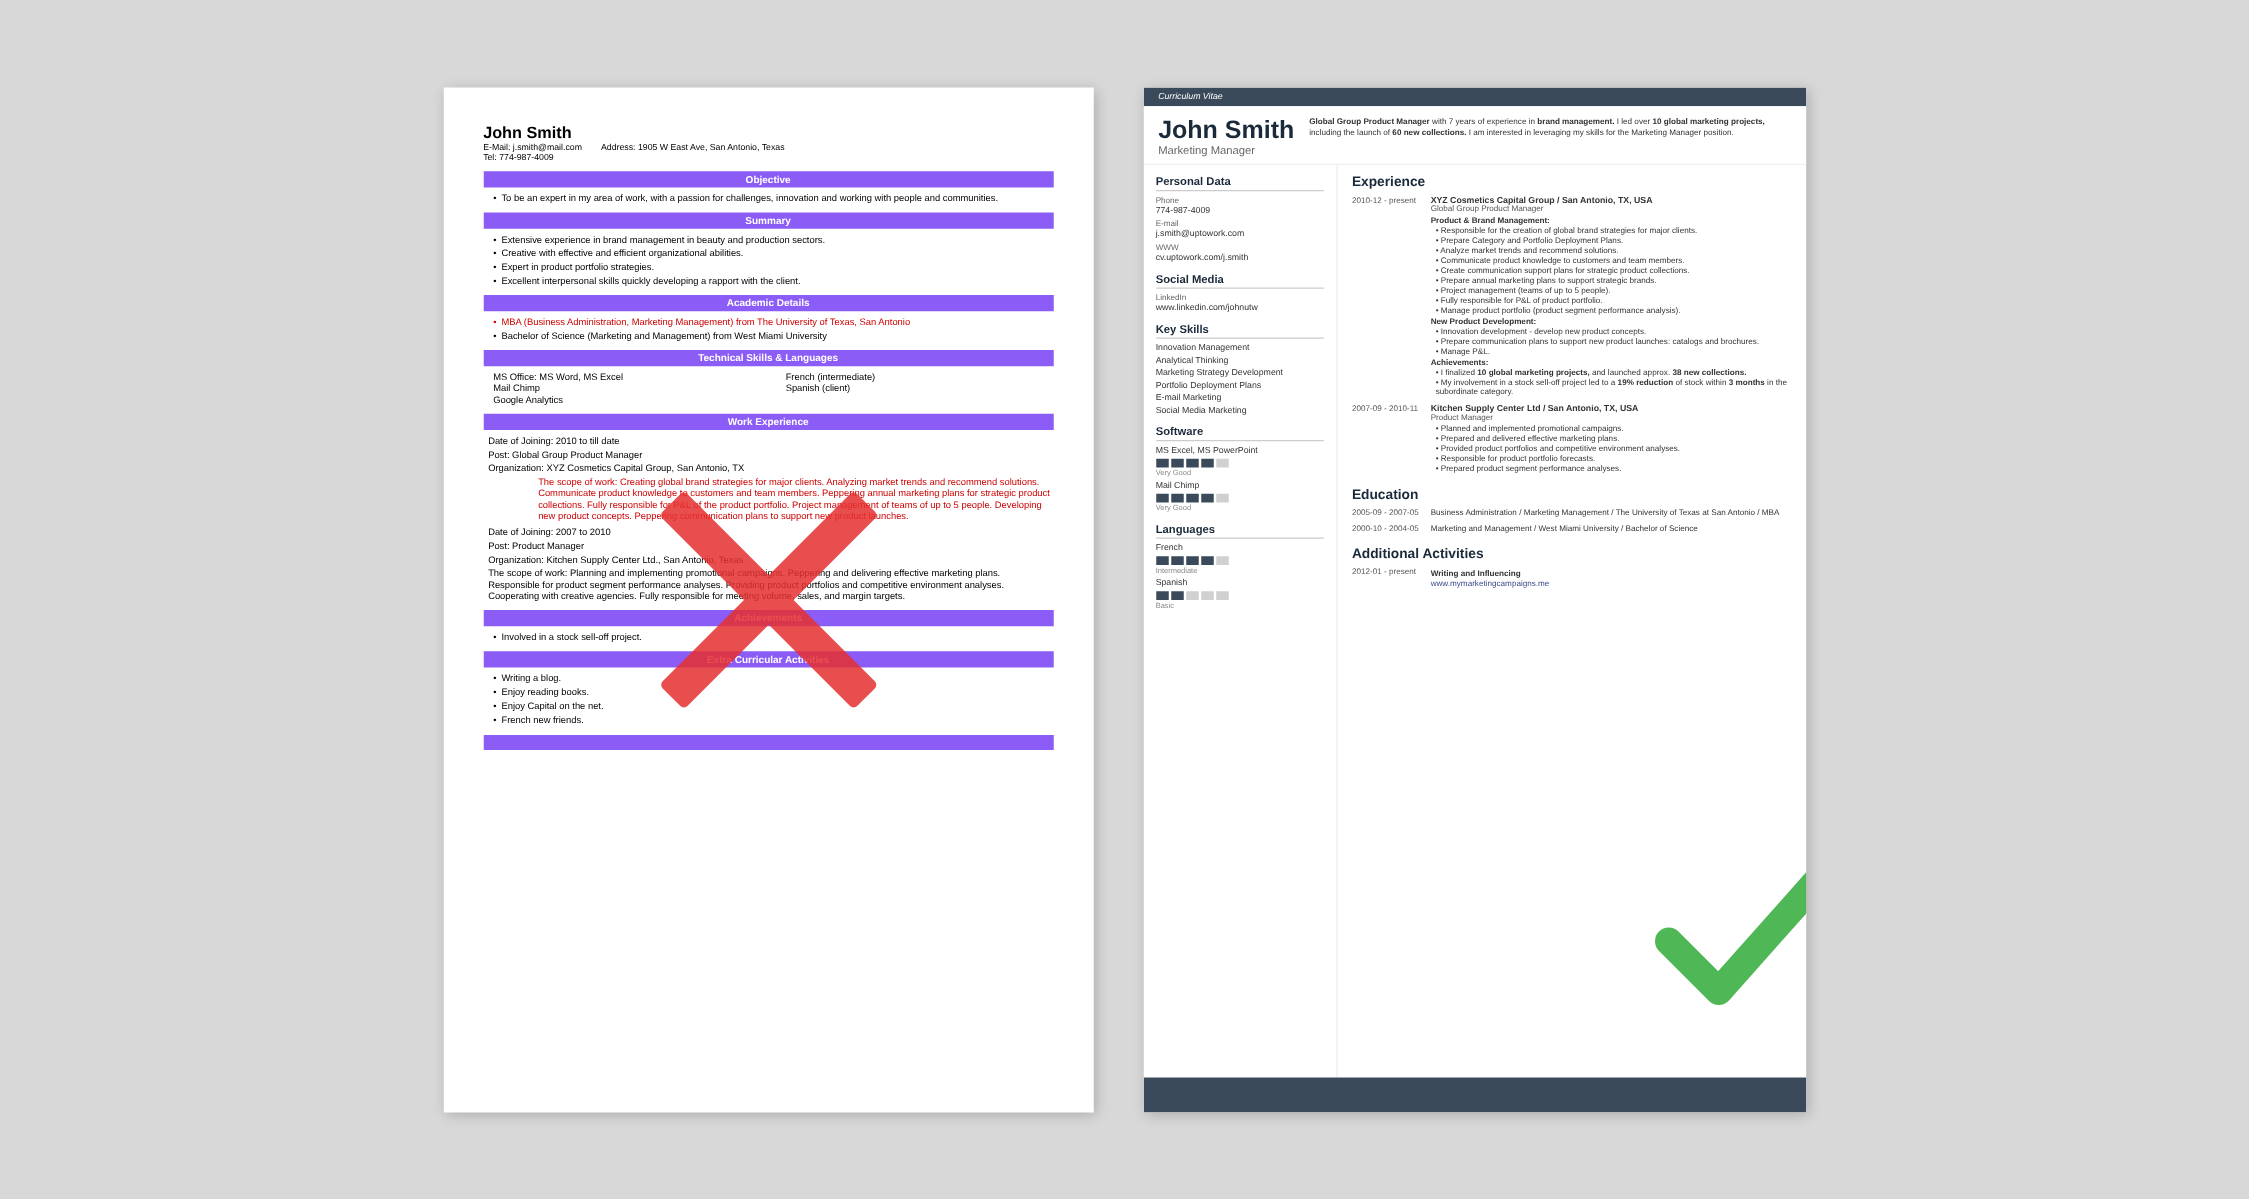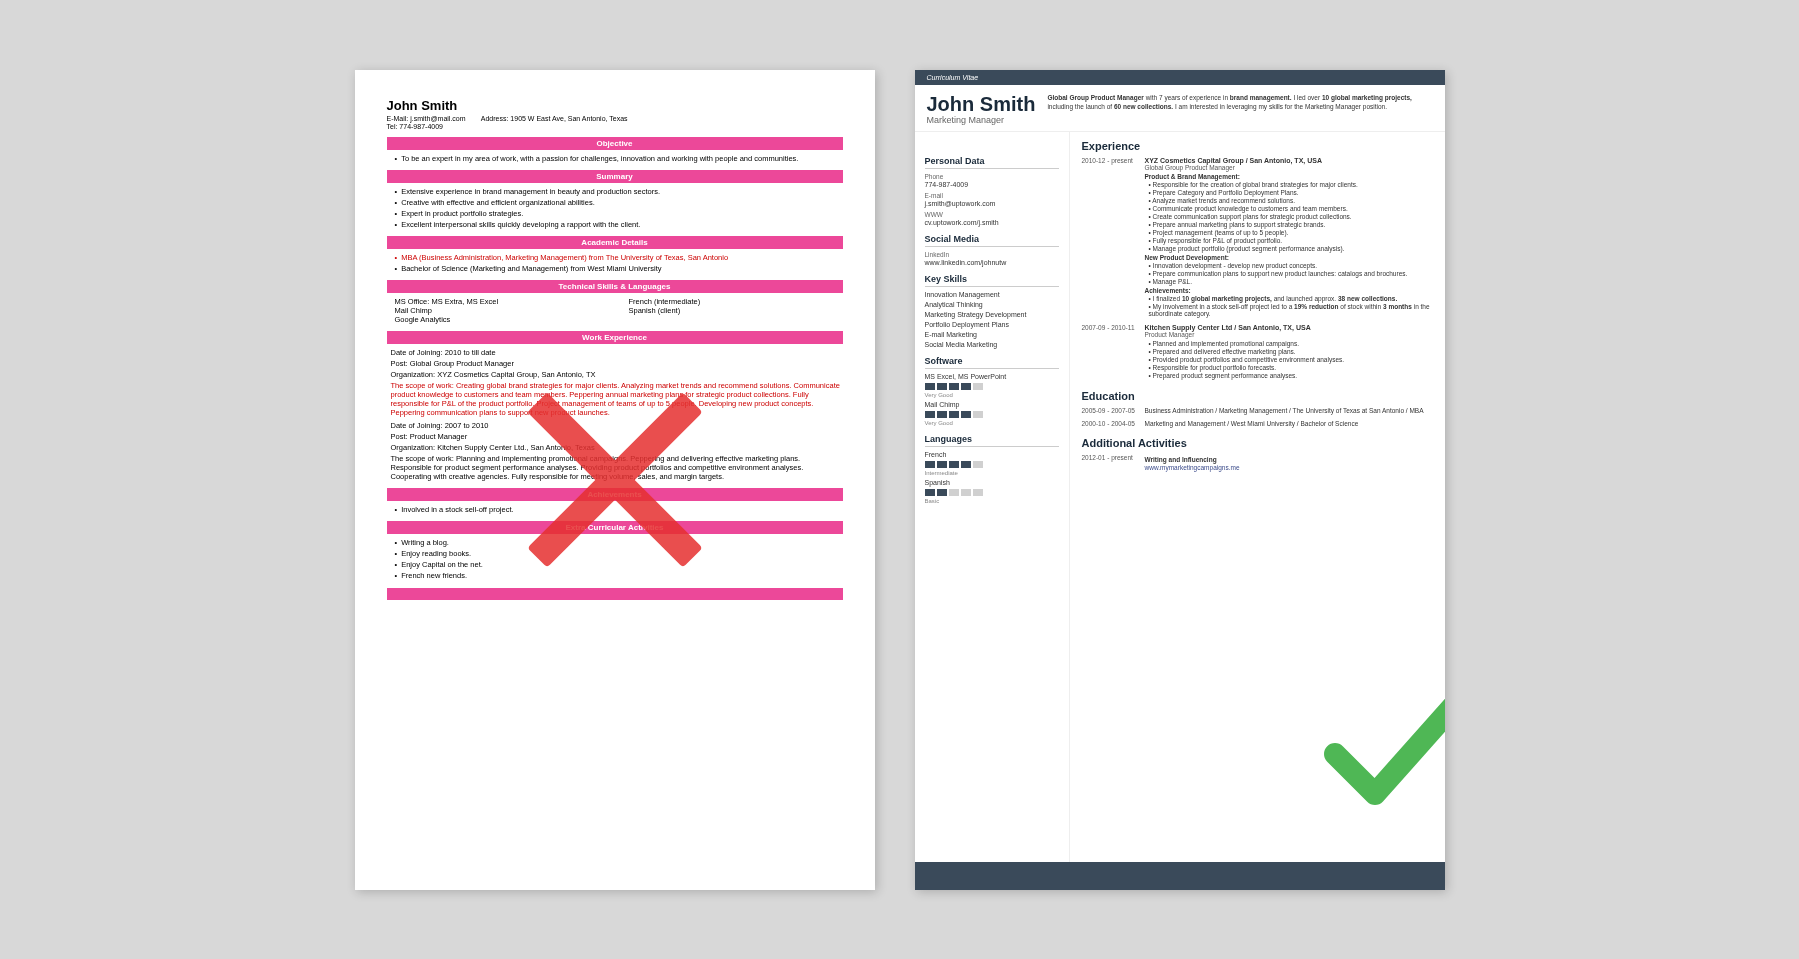--- a/index.html
+++ b/index.html
@@ -31,21 +31,21 @@
       font-size: 13px;
       font-weight: bold;
       margin-bottom: 2px;
     }
     .resume-left .contact-line {
       font-size: 7px;
       margin-bottom: 1px;
     }
 
     .resume-left .section-header {
-      background: #ec4899;
+      background: #8b5cf6;
       color: #fff;
       text-align: center;
       padding: 2px 0;
       font-size: 8px;
       font-weight: bold;
       margin: 7px 0 4px 0;
     }
 
     .resume-left .bullet-item {
       display: flex;
@@ -71,20 +71,21 @@
       flex: 1;
     }
 
     .resume-left .work-line {
       margin-bottom: 2px;
       padding-left: 4px;
       font-size: 7.5px;
     }
     .resume-left .work-scope {
       color: #cc0000;
+      margin-left: 40px;
     }
 
     
     .x-overlay {
       position: absolute;
       top: 0; left: 0; right: 0; bottom: 0;
       pointer-events: none;
       display: flex;
       align-items: center;
       justify-content: center;
@@ -184,21 +185,21 @@
     .resume-right .sidebar .section-title {
       font-size: 9px;
       font-weight: bold;
       color: #1a2a3a;
       margin-bottom: 4px;
       margin-top: 8px;
       padding-bottom: 2px;
       border-bottom: 1px solid #ccc;
     }
     .resume-right .sidebar .section-title:first-child {
-      margin-top: 16px;
+      margin-top: 0;
     }
 
     .resume-right .sidebar .label {
       font-size: 6.5px;
       color: #666;
       margin-bottom: 1px;
       margin-top: 4px;
     }
     .resume-right .sidebar .value {
       font-size: 7px;
@@ -331,21 +332,21 @@
   <div class="bullet-item">Expert in product portfolio strategies.</div>
   <div class="bullet-item">Excellent interpersonal skills quickly developing a rapport with the client.</div>
 
   <div class="section-header">Academic Details</div>
   <div class="bullet-item mba-red">MBA (Business Administration, Marketing Management) from The University of Texas, San Antonio</div>
   <div class="bullet-item">Bachelor of Science (Marketing and Management) from West Miami University</div>
 
   <div class="section-header">Technical Skills &amp; Languages</div>
   <div class="two-col">
     <div>
-      <div>MS Office: MS Extra, MS Excel</div>
+      <div>MS Office: MS Word, MS Excel</div>
       <div>Mail Chimp</div>
       <div>Google Analytics</div>
     </div>
     <div>
       <div>French (intermediate)</div>
       <div>Spanish (client)</div>
     </div>
   </div>
 
   <div class="section-header">Work Experience</div>

